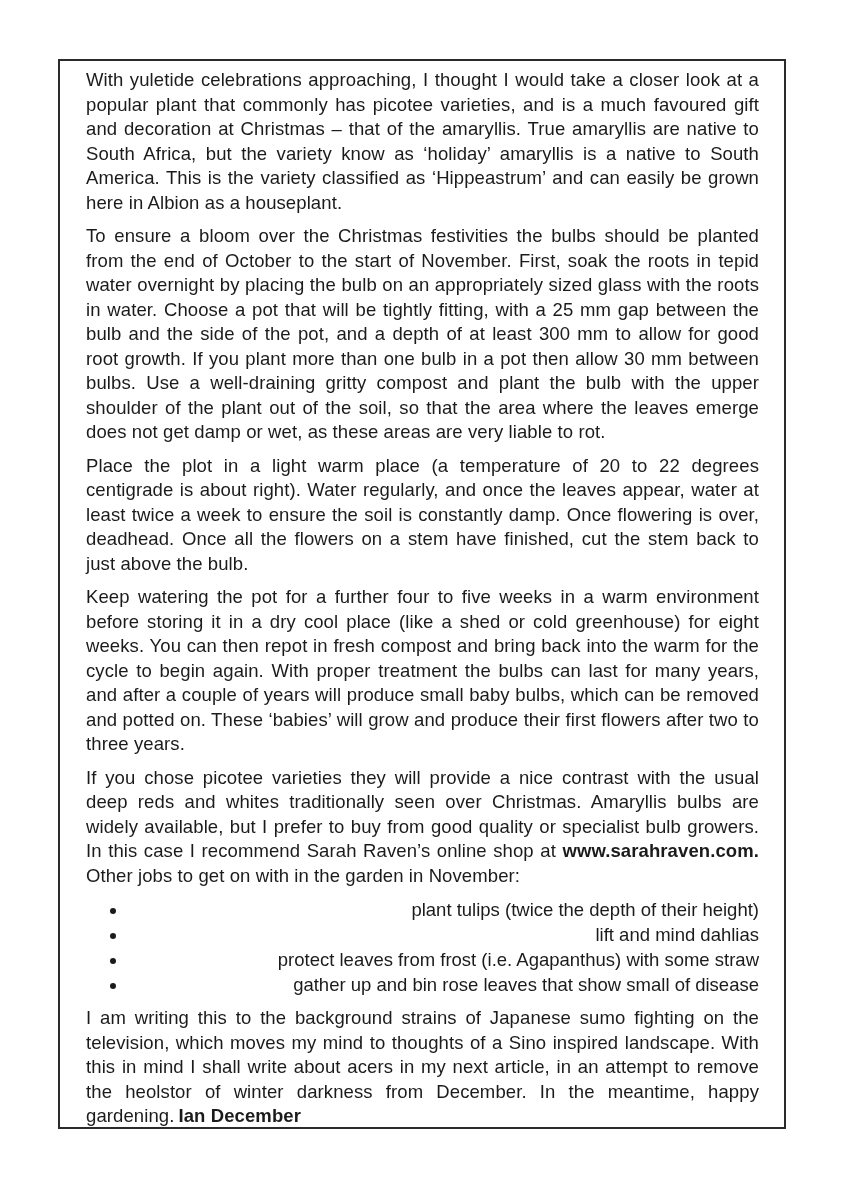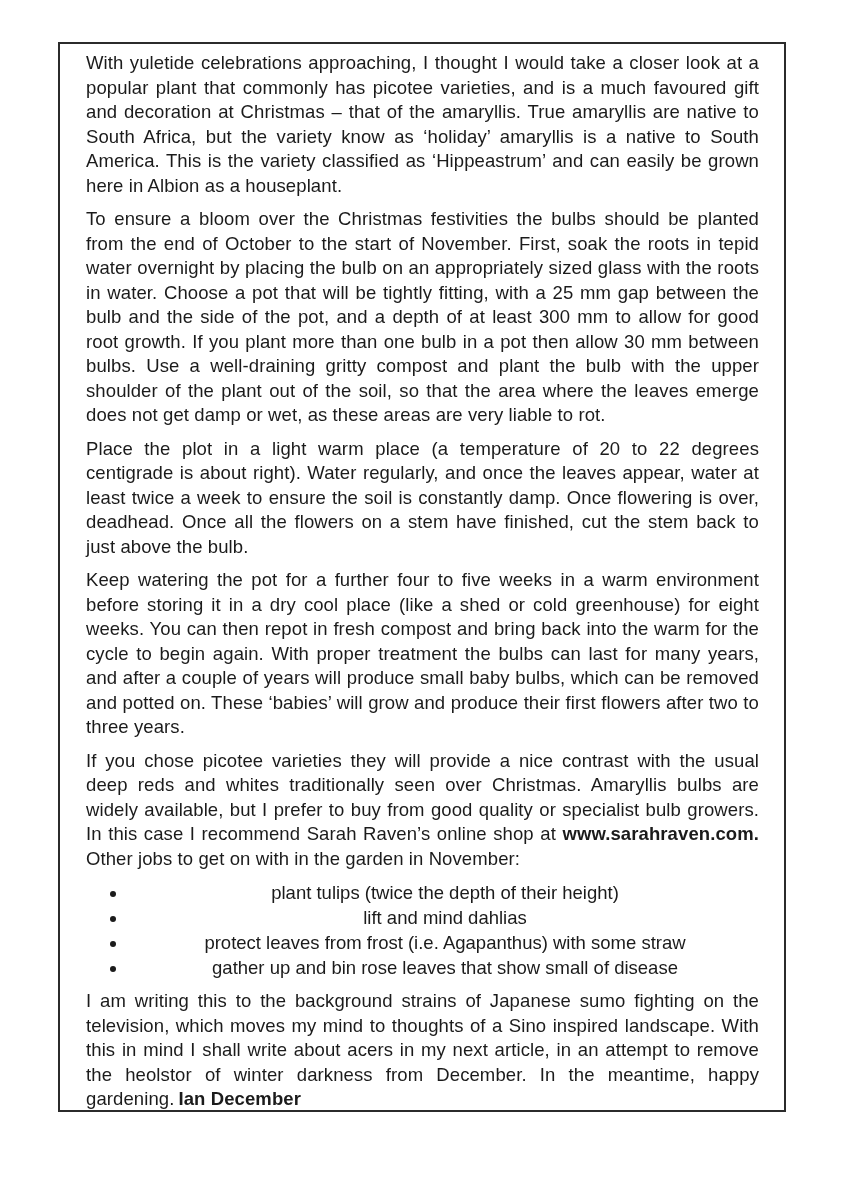--- a/index.html
+++ b/index.html
@@ -10,21 +10,21 @@
   body {
     width: 842px;
     height: 1191px;
     position: relative;
     font-family: "Liberation Sans", sans-serif;
     color: #1b1b1b;
   }
   .content-box {
     position: absolute;
     left: 58px;
-    top: 42px;
+    top: 59px;
     width: 728px;
     height: 1070px;
     box-sizing: border-box;
     border: 2px solid #2b2b2b;
     padding: 7px 25px 0 26px;
     overflow: hidden;
     background: #ffffff;
   }
   .content-box p {
     margin: 0 0 9px 0;
@@ -36,21 +36,21 @@
   .jobs-list {
     margin: 0 0 9px 0;
     padding: 0 0 0 42px;
     list-style: disc;
   }
   .jobs-list li {
     font-size: 18.5px;
     line-height: 25px;
     padding-left: 3px;
     margin: 0;
-    text-align: center;
+    text-align: right;
   }
   .site-link {
     font-weight: bold;
     color: inherit;
     cursor: pointer;
   }
   .author-name {
     font-weight: bold;
     margin-left: 4px;
   }

